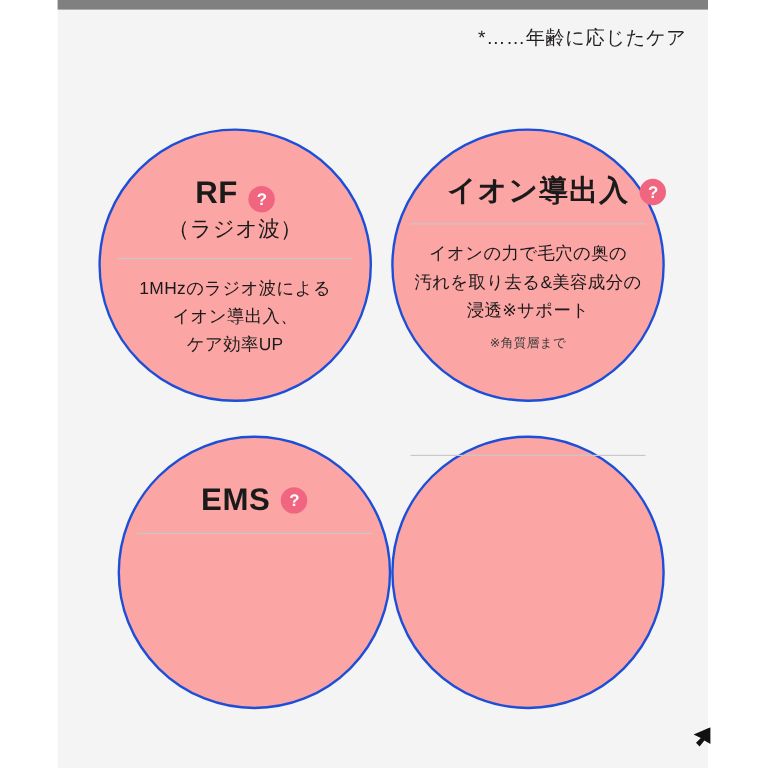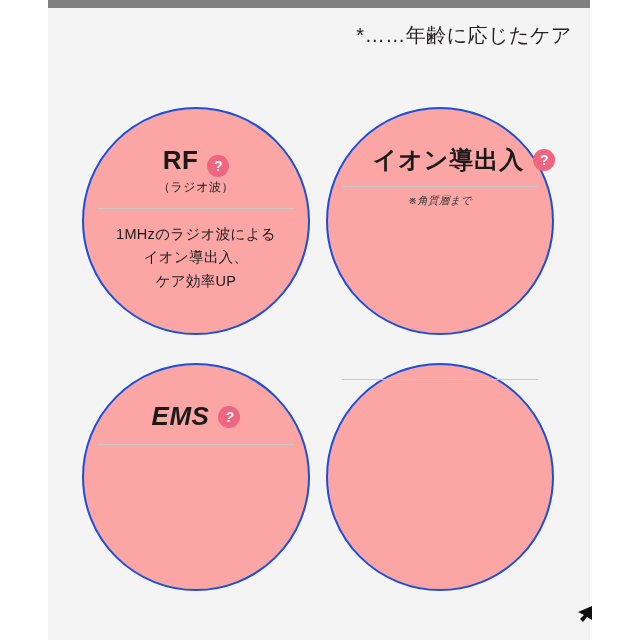--- a/index.html
+++ b/index.html
@@ -42,21 +42,21 @@
 
   
   #note-line {
     position: absolute;
     left: 48px;
     top: 22px;
     width: 542px;
     text-align: right;
     padding-right: 18px;
     box-sizing: border-box;
-    font-size: 20px;
+    font-size: 16px;
     color: #231f20;
     letter-spacing: 0.5px;
     white-space: nowrap;
   }
 
   
   #circle-grid {
     position: absolute;
     left: 82px;
     top: 107px;
@@ -71,21 +71,21 @@
     border-radius: 50%;
     border: 2px solid #1d4ed8;
     background: #fca5a5;
     box-sizing: border-box;
     display: flex;
     flex-direction: column;
     align-items: center;
   }
   .pos-0 { left: 0px;   top: 0px;   }
   .pos-1 { left: 244px; top: 0px;   }
-  .pos-2 { left: 0px;   top: 256px; font-style: italic; }
+  .pos-2 { left: 16px;   top: 256px; }
   .pos-3 { left: 244px; top: 256px; }
 
   .circle-head {
     margin-top: 38px;
     display: flex;
     flex-direction: column;
     align-items: center;
     width: 100%;
   }
 
@@ -119,21 +119,21 @@
     background: #f0657f;
     color: #ffffff;
     font-size: 14px;
     font-weight: bold;
     line-height: 22px;
     text-align: center;
     flex: 0 0 auto;
   }
 
   .circle-subtitle {
-    font-size: 12px;
+    font-size: 18px;
     color: #1a1a1a;
     margin-top: 2px;
     letter-spacing: 0.5px;
     white-space: nowrap;
   }
   .circle-subtitle:empty { display: none; }
 
   .divider {
     width: 196px;
     height: 1px;
@@ -151,21 +151,20 @@
     letter-spacing: 0.3px;
     white-space: pre-line;
   }
 
   .circle-note {
     margin-top: 7px;
     font-size: 10.5px;
     color: #3a3a3a;
     text-align: center;
     letter-spacing: 0.3px;
-    font-style: italic;
   }
   .circle-note:empty { display: none; }
 
   
   .feature-circle.with-sub .title-row { align-items: flex-start; }
   .feature-circle.with-sub .help-badge { margin-top: 8px; }
 
   
   #pointer {
     position: absolute;
@@ -206,20 +205,23 @@
 
     <div class="feature-circle pos-1">
       <div class="circle-head">
         <div class="title-row">
           <span class="circle-title jp">イオン導出入</span>
           <span class="help-badge">?</span>
         </div>
 
       </div>
       <div class="divider tight"></div>
+      <div class="circle-body">イオンの力で毛穴の奥の
+汚れを取り去る&amp;美容成分の
+浸透※サポート</div>
       <div class="circle-note">※角質層まで</div>
     </div>
 
     <div class="feature-circle pos-2">
       <div class="circle-head">
         <div class="title-row">
           <span class="circle-title">EMS</span>
           <span class="help-badge">?</span>
         </div>
 

